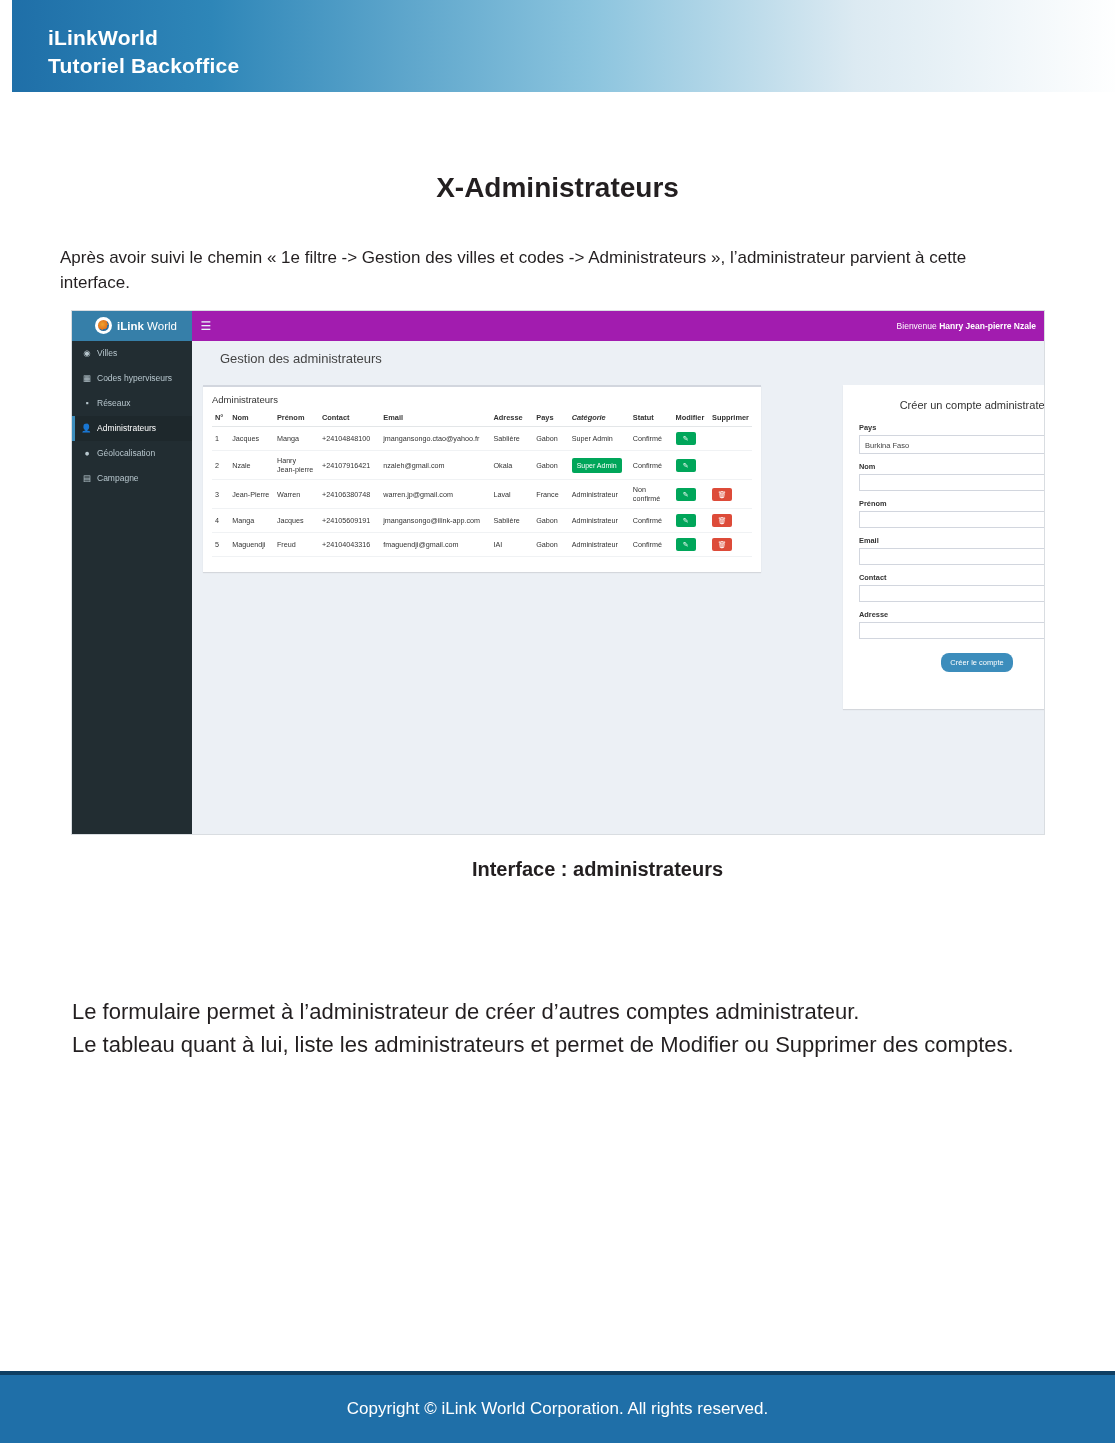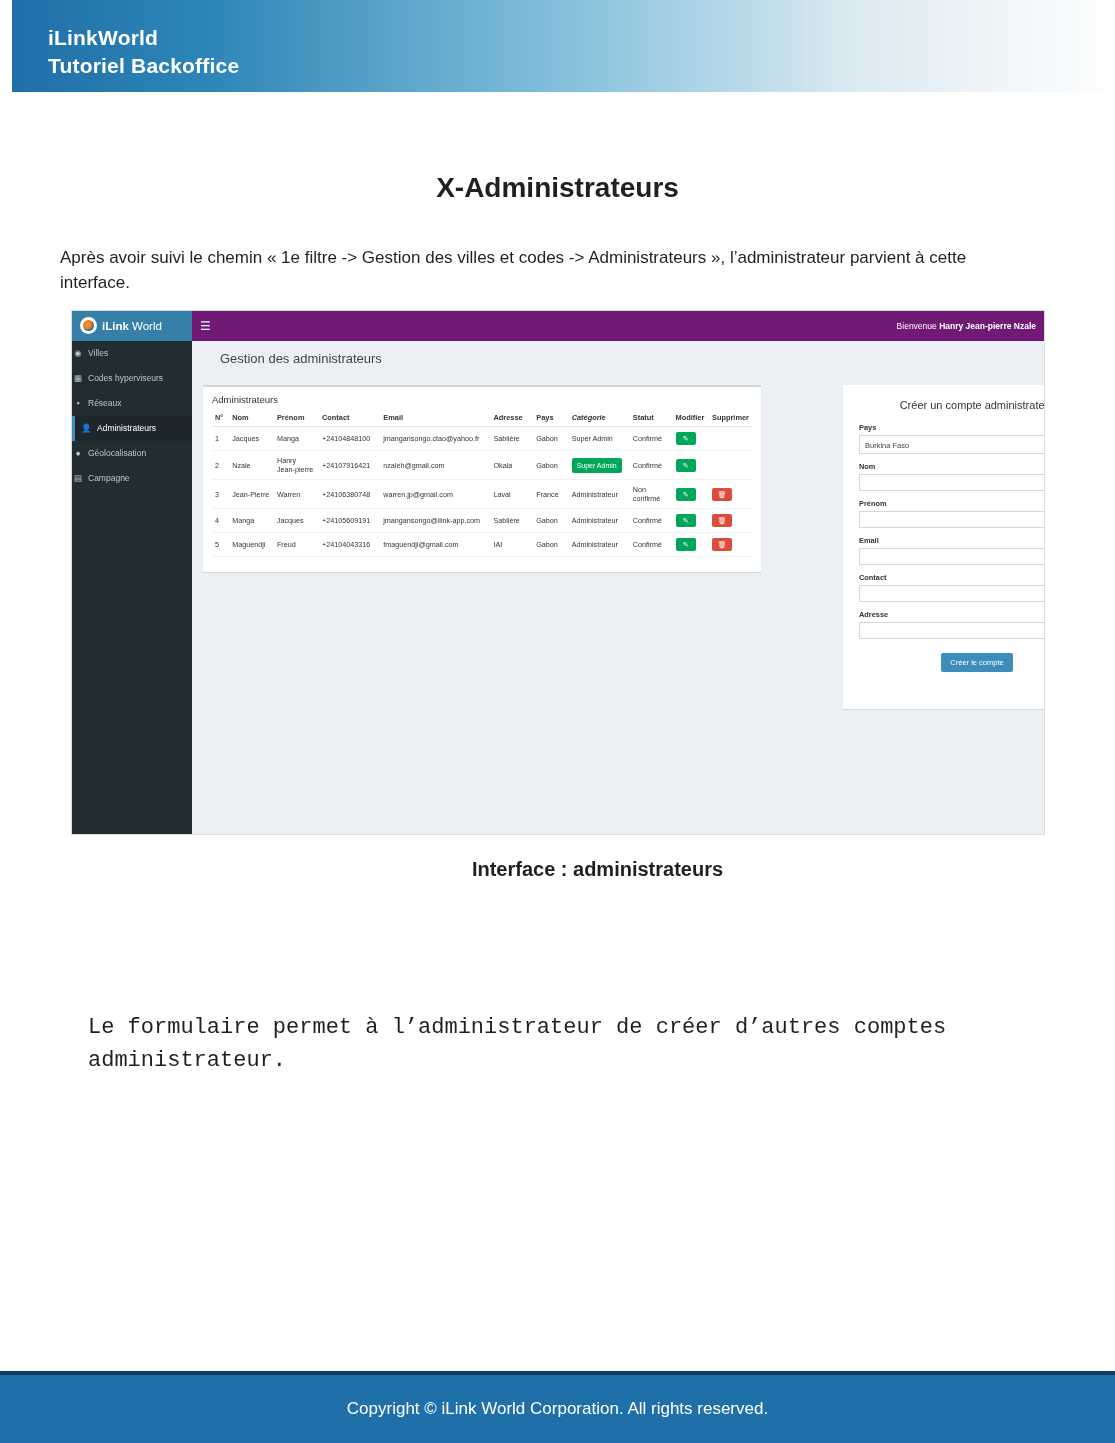--- a/index.html
+++ b/index.html
@@ -63,21 +63,22 @@
     width: 972px;
     height: 523px;
     background: #edf0f3;
     border: 1px solid #d9dde1;
     overflow: hidden;
   }
   .shot-topbar {
     position: absolute;
     left: 0; top: 0;
     width: 972px; height: 30px;
-    background: #701a75;
+    background: #a21caf;
+    text-align: center;
   }
   .shot-brand {
     position: absolute;
     left: 0; top: 0;
     width: 120px; height: 30px;
     background: #367fa9;
     color: #ffffff;
     font-size: 11.5px;
     line-height: 30px;
     padding-left: 8px;
@@ -127,20 +128,21 @@
     left: 0; top: 30px;
     width: 120px;
     height: 493px;
     background: #222d32;
   }
   .side-item {
     height: 25px;
     line-height: 25px;
     color: #b8c7ce;
     font-size: 8.5px;
+    padding-left: 9px;
     box-sizing: border-box;
     white-space: nowrap;
   }
   .side-item.active {
     background: #1e282c;
     color: #ffffff;
     border-left: 3px solid #3c8dbc;
     padding-left: 6px;
   }
   .side-item .s-ico {
@@ -282,21 +284,21 @@
     box-sizing: border-box;
     position: relative;
   }
   .btn-create {
     display: block;
     margin: 14px auto 0 auto;
     background: #3c8dbc;
     color: #ffffff;
     font-size: 7.5px;
     padding: 5px 9px;
-    border-radius: 2px;
+    border-radius: 8px;
     text-align: center;
     width: fit-content;
   }
 
   .caption {
     position: absolute;
     left: 0; top: 858px;
     width: 1115px;
     text-align: center;
     font-size: 20px;
@@ -307,21 +309,21 @@
 
   .body-text {
     position: absolute;
     left: 72px; top: 995px;
     width: 980px;
     font-size: 22px;
     line-height: 33px;
     color: #231f20;
     font-family: "Liberation Sans", sans-serif;
   }
-  .body-text p { margin: 16px; font-family: Liberation Mono, monospace; }
+  .body-text p { margin: 0; }
 
   
   .page-footer {
     position: absolute;
     left: 0; bottom: 0;
     width: 1115px;
     height: 68px;
     background: #1f6fa8;
     border-top: 4px solid #0f3f63;
     color: #ffffff;
@@ -505,17 +507,18 @@
 
       <div class="btn-create">Créer le compte</div>
     </div>
   </div>
 </div>
 
 <div class="caption">Interface : administrateurs</div>
 
 <div class="body-text">
   <p>Le formulaire permet à l’administrateur de créer d’autres comptes administrateur.</p>
+  <p>Le tableau quant à lui, liste les administrateurs et permet de Modifier ou Supprimer des comptes.</p>
 </div>
 
 <div class="page-footer">
   <span>Copyright © iLink World Corporation. All rights reserved.</span>
 </div>
 
 </body></html>

